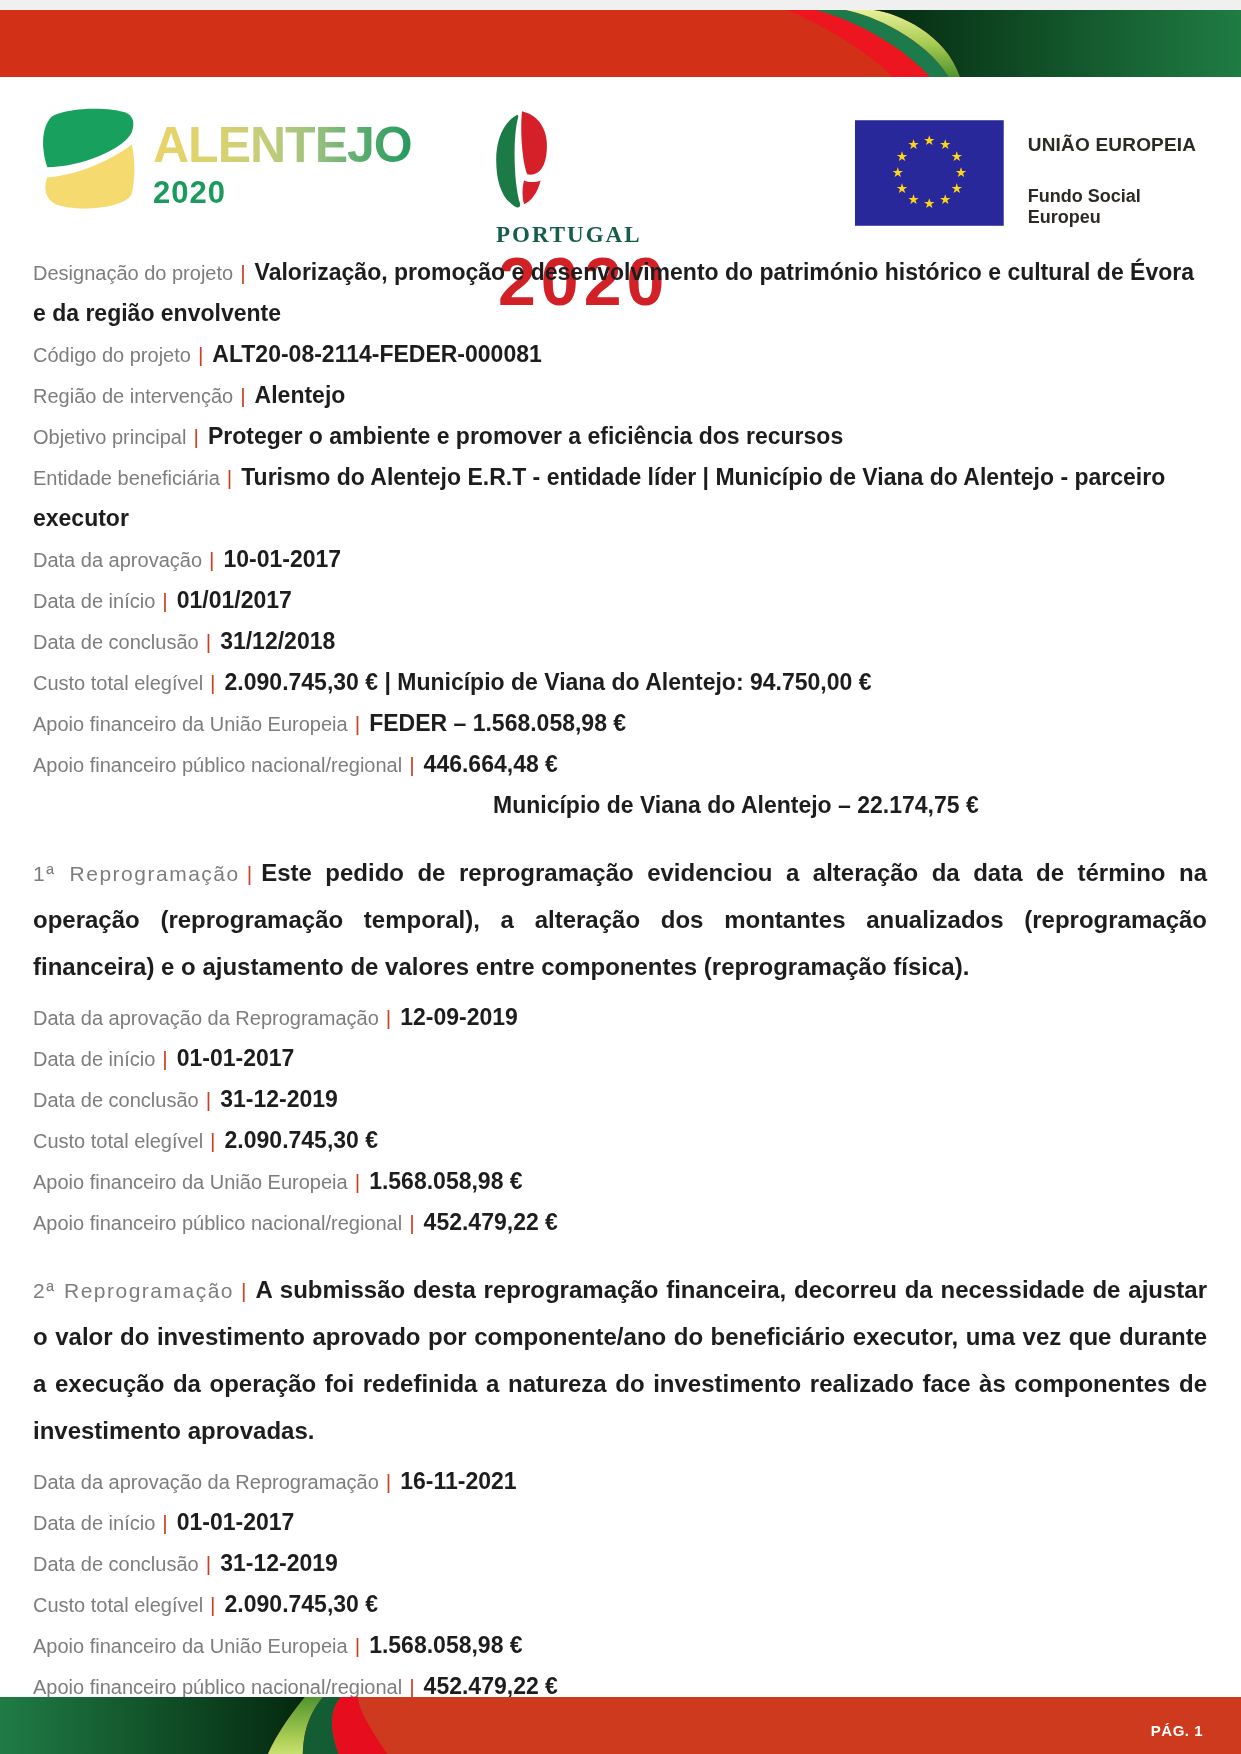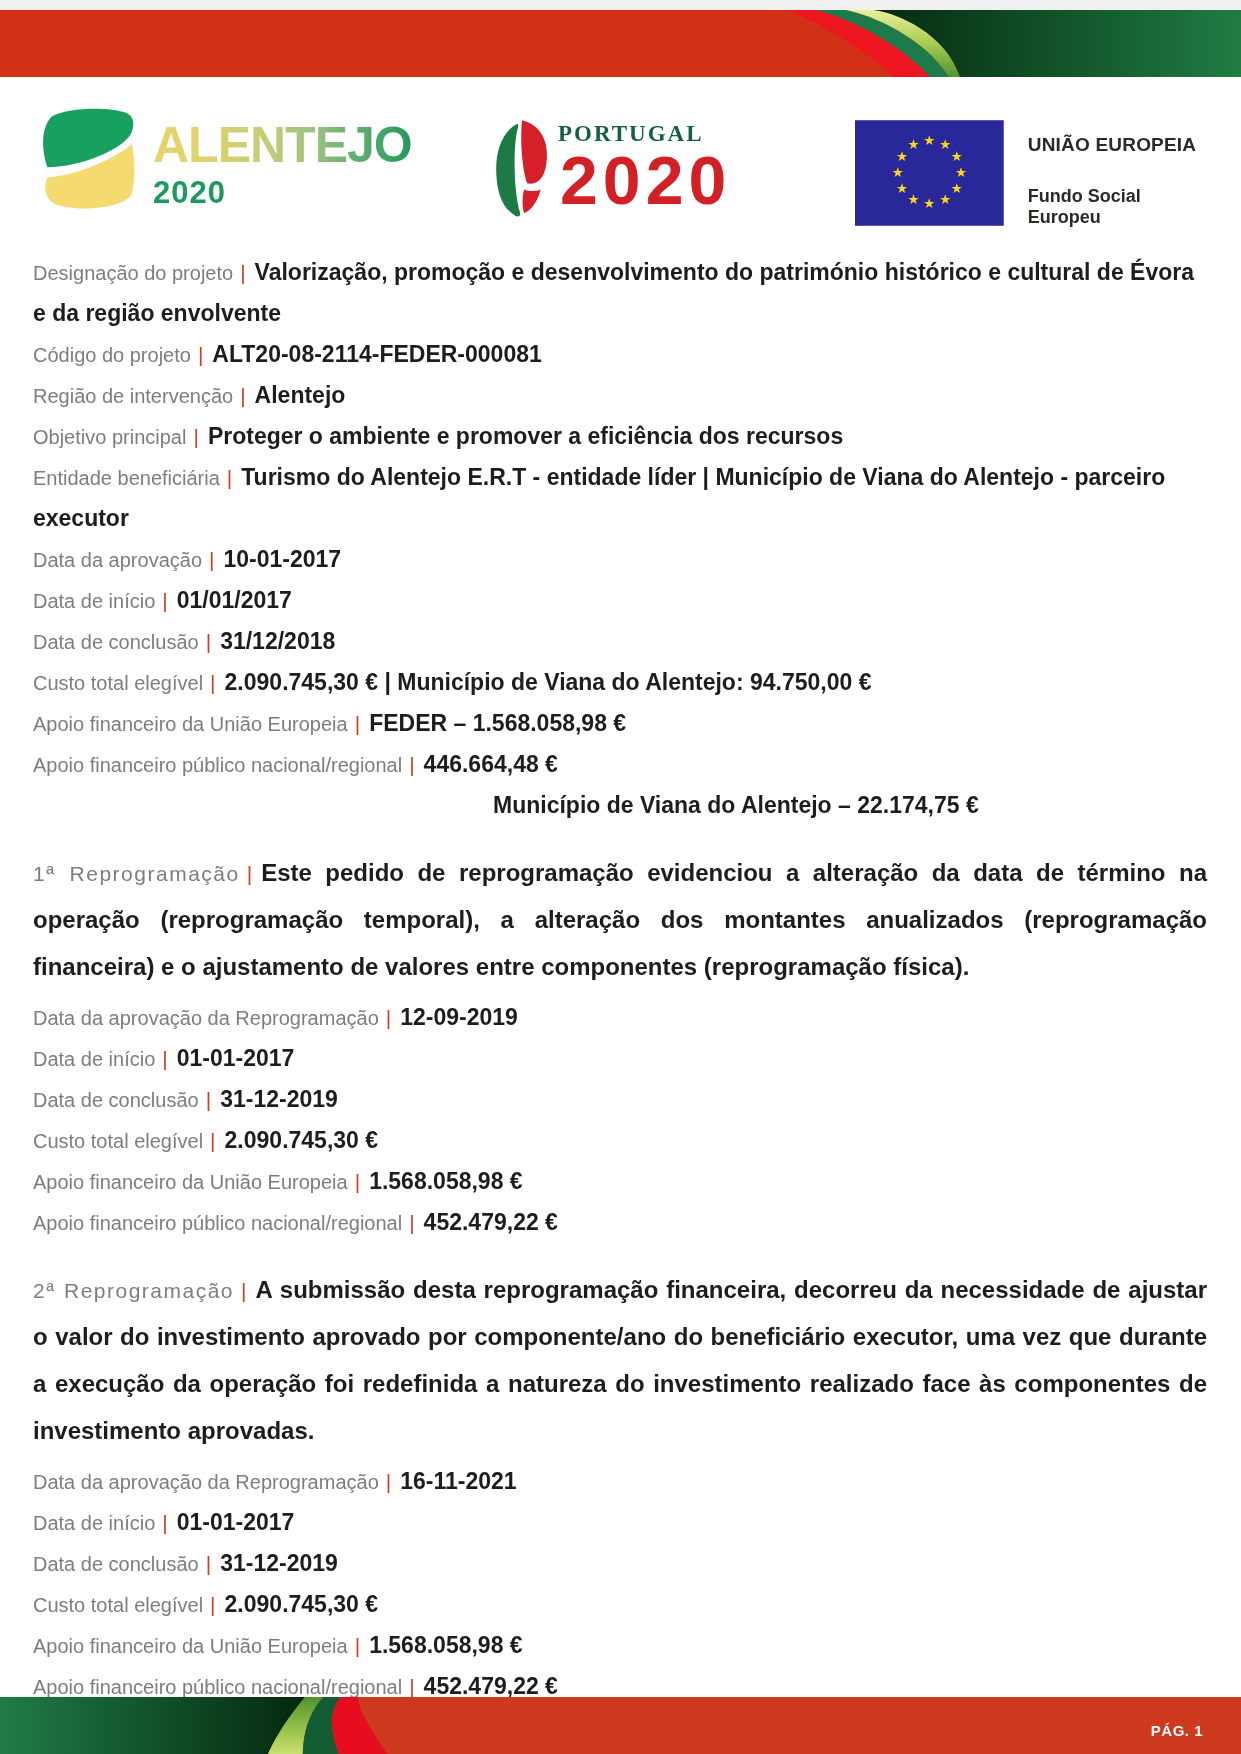--- a/index.html
+++ b/index.html
@@ -22,21 +22,21 @@
   .logos { position:absolute; top:95px; left:38px; right:30px; height:125px; }
   .alentejo-logo { position:absolute; left:0; top:0; display:flex; }
   .alentejo-mark { width:103px; height:112px; }
   .alentejo-text { margin-left:12px; padding-top:18px; }
   .alentejo-word {
     font-size:50px; font-weight:bold; letter-spacing:-1px; line-height:44px;
     background:linear-gradient(90deg,#e8d469 0%,#ddd26e 22%,#c2cb7a 45%,#9cc280 62%,#5cad6f 80%,#23995e 100%);
     -webkit-background-clip:text; background-clip:text; color:transparent;
   }
   .alentejo-year { font-size:31px; font-weight:bold; color:#1a9a5d; letter-spacing:1px; margin-top:8px; }
-  .portugal-logo { position:absolute; left:452px; top:12px; display:flex; }
+  .portugal-logo { position:absolute; left:452px; top:3px; display:flex;flex-direction:column; }
   .portugal-mark { width:62px; height:110px; }
   .portugal-text { margin-left:6px; }
   .portugal-word { font-family:"Liberation Serif", serif; font-weight:bold; font-size:23px; letter-spacing:2px; color:#156044; margin-top:4px; }
   .portugal-year { font-size:68px; font-weight:bold; color:#d22027; letter-spacing:5px; line-height:66px; margin-left:2px; }
   .eu-logo { position:absolute; left:817px; top:13px; display:flex; align-items:flex-start; }
   .eu-flag { width:155px; height:110px; display:block; }
   .eu-text { margin-left:24px; padding-top:16px; }
   .eu-org  { font-size:19px; font-weight:bold; color:#2d2a26; letter-spacing:.2px; }
   .eu-fund { font-size:18px; font-weight:bold; color:#2d2a26; margin-top:30px; }
   

